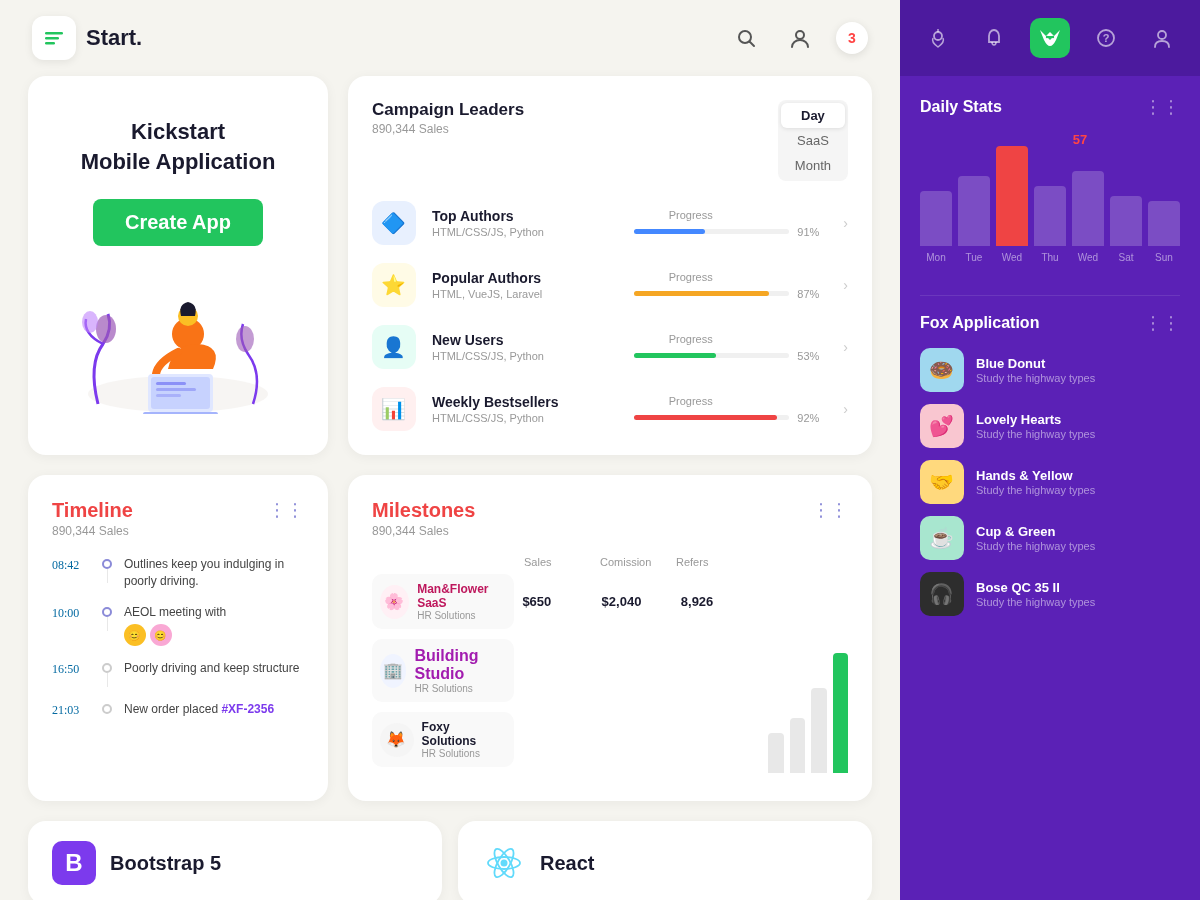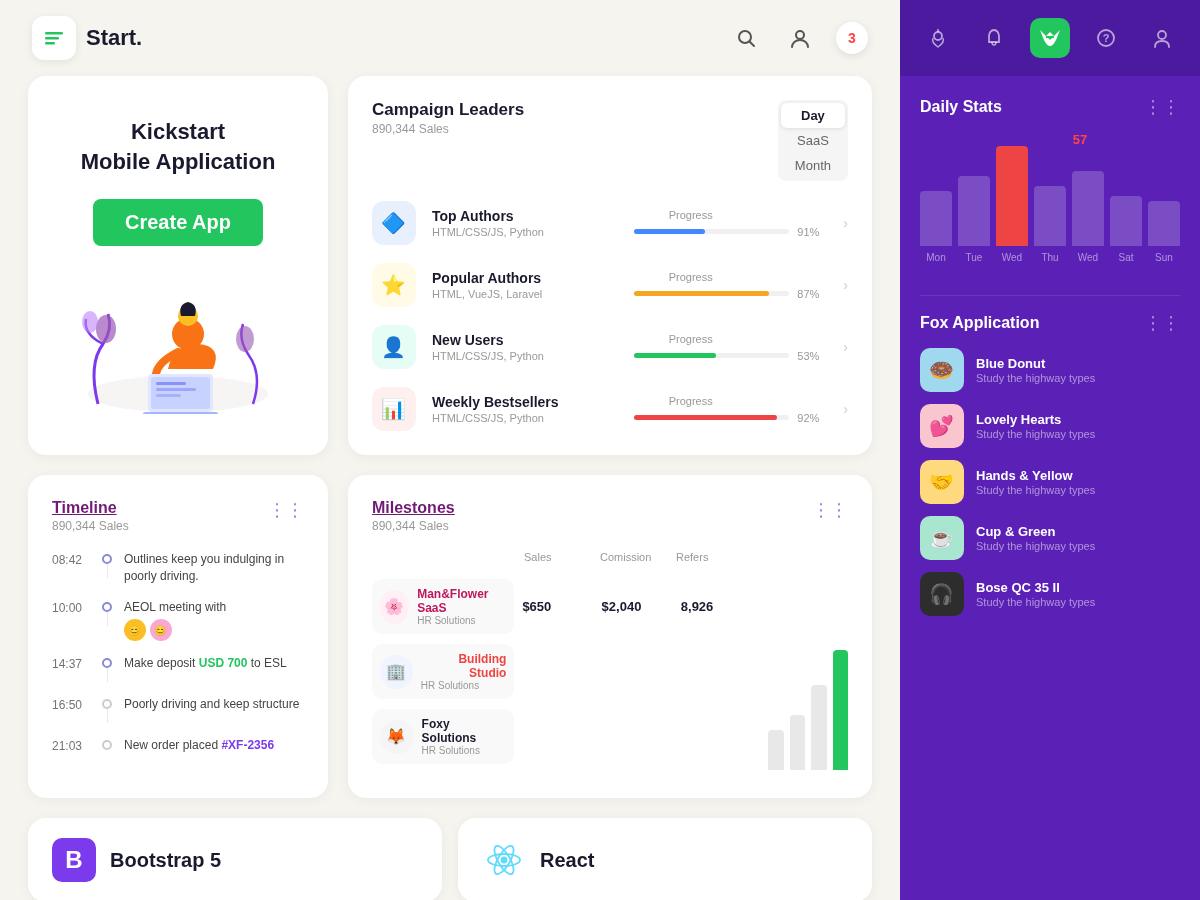--- a/index.html
+++ b/index.html
@@ -133,28 +133,28 @@
     .progress-bar-fill { height: 5px; border-radius: 3px; }
     .progress-pct { font-size: 11px; color: #999; margin-left: 8px; }
     .progress-row-inner { display: flex; align-items: center; }
     .row-chevron { color: #ccc; font-size: 14px; cursor: pointer; margin-left: 8px; }
 
     
     .timeline-card {
       grid-row: 2;
       grid-column: 1;
     }
-    .section-title { font-size: 16px; font-weight: 700; color: #701a75; text-decoration: underline; }
+    .section-title { font-size: 20px; font-weight: 700; color: #ef4444; }
     .section-sub { font-size: 12px; color: #999; margin-top: 2px; margin-bottom: 18px; }
     .section-header { display: flex; align-items: flex-start; justify-content: space-between; }
     .dots-menu { color: #8b8bd8; font-size: 18px; cursor: pointer; }
 
     .timeline-list { display: flex; flex-direction: column; gap: 14px; }
     .timeline-item { display: flex; gap: 12px; align-items: flex-start; }
-    .tl-time { font-size: 12px; color: #737373; min-width: 38px; margin-top: 2px; }
+    .tl-time { font-size: 12px; color: #0369a1; min-width: 38px; margin-top: 2px; font-family: Liberation Serif, serif; }
     .tl-dot-col { display: flex; flex-direction: column; align-items: center; }
     .tl-dot { width: 10px; height: 10px; border-radius: 50%; border: 2px solid #ccc; background: #fff; margin-top: 3px; flex-shrink: 0; }
     .tl-dot.active { border-color: #8b8bd8; }
     .tl-line { width: 1px; flex: 1; background: #e8e8e8; min-height: 14px; }
     .tl-text { font-size: 12px; color: #444; line-height: 1.4; }
     .tl-avatars { display: flex; gap: 4px; margin-top: 4px; }
     .tl-avatar { width: 22px; height: 22px; border-radius: 50%; background: #ddd; overflow: hidden; font-size: 10px; display: flex; align-items: center; justify-content: center; }
 
     
     .milestones-card {
@@ -422,31 +422,20 @@
       </div>
       <div>
         <div class="tl-text">AEOL meeting with</div>
         <div class="tl-avatars">
         <div class="tl-avatar" style="background:#fbbf24;">😊</div>
         <div class="tl-avatar" style="background:#f9a8d4;">😊</div>
       </div>
       </div>
     </div>
           <div class="timeline-item">
-      <div class="tl-time">14:37</div>
-      <div class="tl-dot-col">
-        <div class="tl-dot active"></div>
-        <div class="tl-line"></div>
-      </div>
-      <div>
-        <div class="tl-text">Make deposit <span style="color:#22c55e;font-weight:600;">USD 700</span> to ESL</div>
-
-      </div>
-    </div>
-          <div class="timeline-item">
       <div class="tl-time">16:50</div>
       <div class="tl-dot-col">
         <div class="tl-dot "></div>
         <div class="tl-line"></div>
       </div>
       <div>
         <div class="tl-text">Poorly driving and keep structure</div>
 
       </div>
     </div>
@@ -468,21 +457,21 @@
       <div class="section-header">
         <div>
           <div class="section-title">Milestones</div>
           <div class="section-sub">890,344 Sales</div>
         </div>
         <span class="dots-menu">⋮⋮</span>
       </div>
       <div style="display:flex; gap:16px;">
         <div style="flex:1;">
 
-          <div style="display:grid; grid-template-columns:2fr 1fr 1fr 1fr; gap:8px; padding:0 8px; margin-bottom:16px;">
+          <div style="display:grid; grid-template-columns:2fr 1fr 1fr 1fr; gap:8px; padding:0 8px; margin-bottom:6px;">
             <div style="font-size:11px;color:#999;"></div>
             <div style="font-size:11px;color:#999;">Sales</div>
             <div style="font-size:11px;color:#999;">Comission</div>
             <div style="font-size:11px;color:#999;">Refers</div>
           </div>
           <div id="milestones-rows-container">
               <div style="display: grid; grid-template-columns: 2fr 1fr 1fr 1fr; gap: 8px; align-items: center; margin-bottom: 10px;">
       <div style="display:flex;align-items:center;gap:8px;padding:8px;background:#f9f9f9;border-radius:10px;">
         <div style="width:34px;height:34px;border-radius:50%;background:#fff0f5;display:flex;align-items:center;justify-content:center;font-size:16px;">🌸</div>
         <div>
@@ -491,21 +480,21 @@
         </div>
       </div>
       <div style="font-size:13px;font-weight:700;color:#1a1a2e;">$650</div>
       <div style="font-size:13px;font-weight:700;color:#1a1a2e;">$2,040</div>
       <div style="font-size:13px;font-weight:700;color:#1a1a2e;">8,926</div>
     </div>
               <div style="display: grid; grid-template-columns: 2fr 1fr 1fr 1fr; gap: 8px; align-items: center; margin-bottom: 10px;">
       <div style="display:flex;align-items:center;gap:8px;padding:8px;background:#f9f9f9;border-radius:10px;">
         <div style="width:34px;height:34px;border-radius:50%;background:#f0f4ff;display:flex;align-items:center;justify-content:center;font-size:16px;">🏢</div>
         <div>
-          <div style="font-size:12px;font-weight:600;color:#ef4444;text-align:right;">Building Studio</div>
+          <div style="font-size:16px;font-weight:600;color:#a21caf;">Building Studio</div>
           <div style="font-size:10px;color:#999;">HR Solutions</div>
         </div>
       </div>
       <div style="font-size:13px;font-weight:700;color:#1a1a2e;"></div>
       <div style="font-size:13px;font-weight:700;color:#1a1a2e;"></div>
       <div style="font-size:13px;font-weight:700;color:#1a1a2e;"></div>
     </div>
               <div style="display: grid; grid-template-columns: 2fr 1fr 1fr 1fr; gap: 8px; align-items: center; margin-bottom: 10px;">
       <div style="display:flex;align-items:center;gap:8px;padding:8px;background:#f9f9f9;border-radius:10px;">
         <div style="width:34px;height:34px;border-radius:50%;background:#f5f5f5;display:flex;align-items:center;justify-content:center;font-size:16px;">🦊</div>

